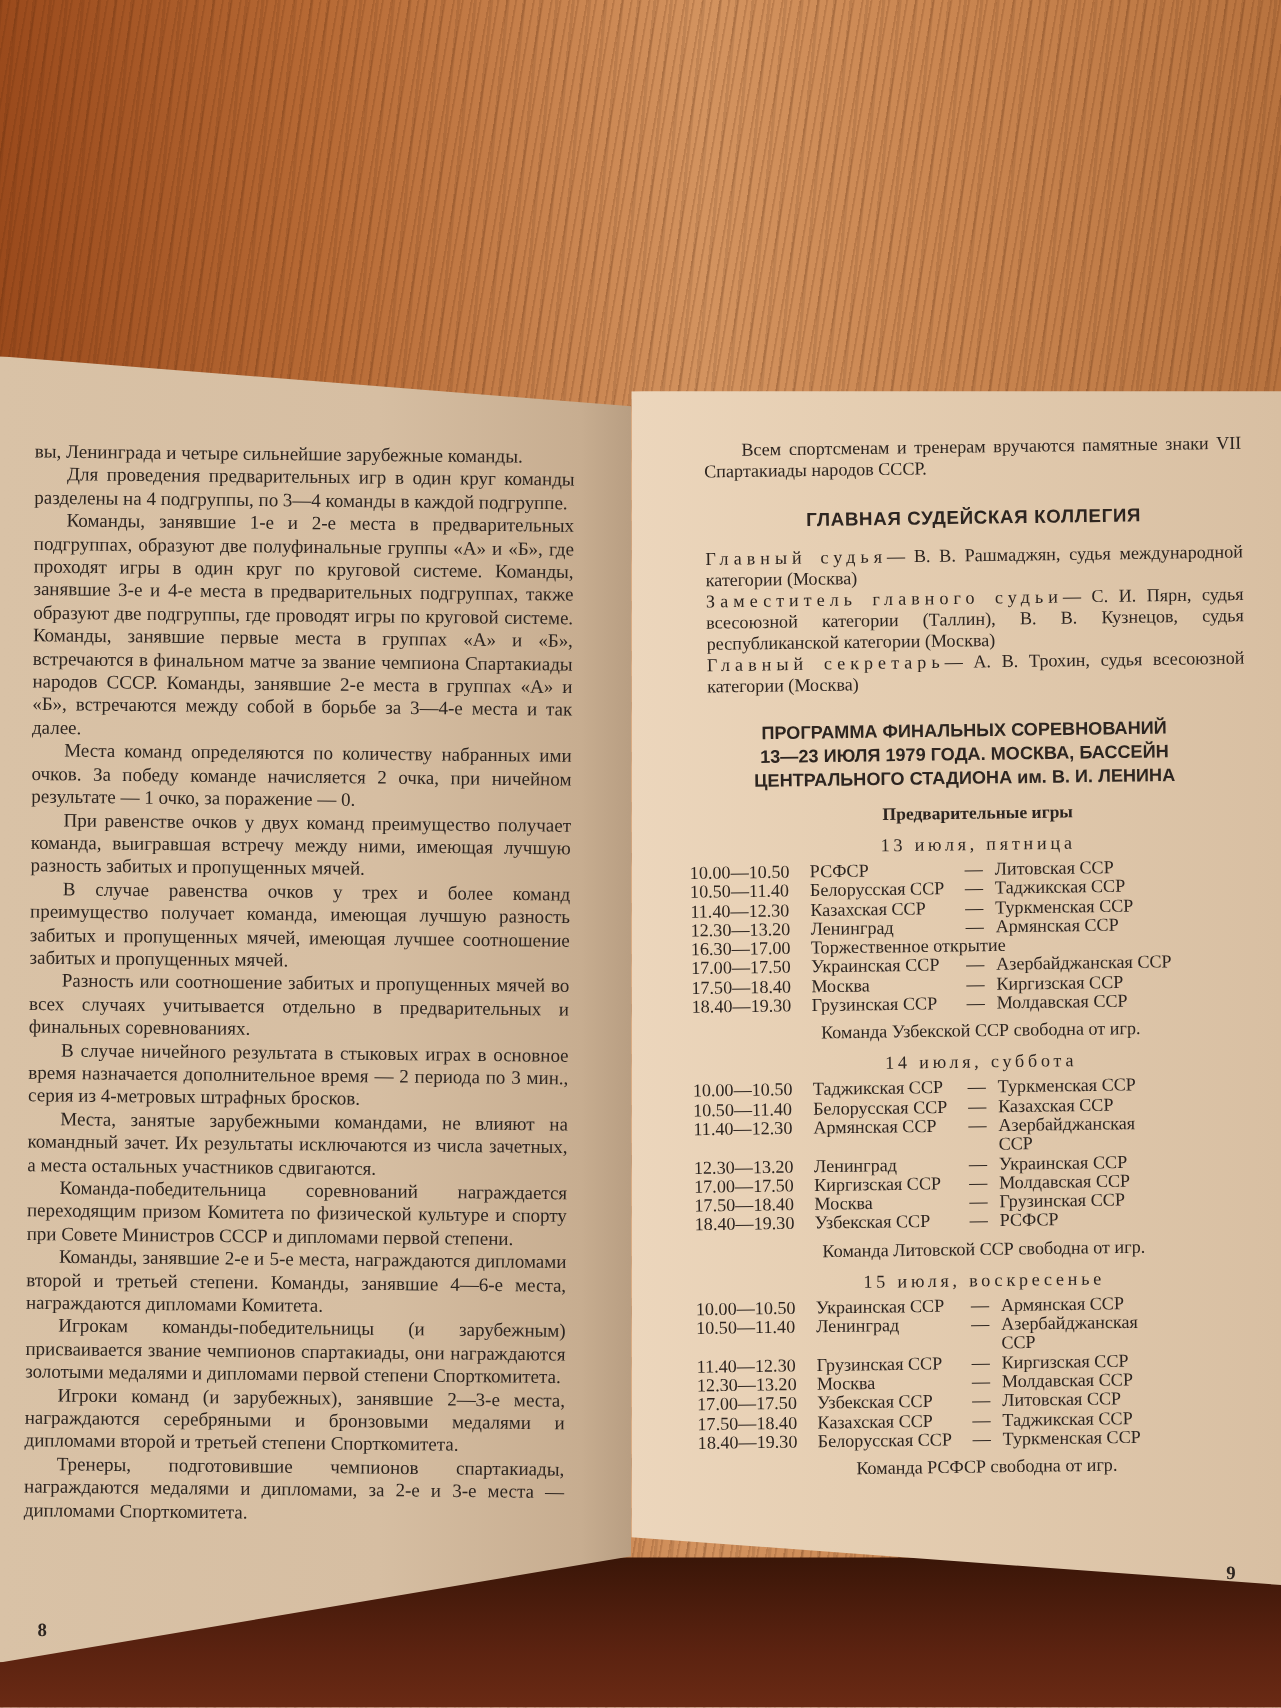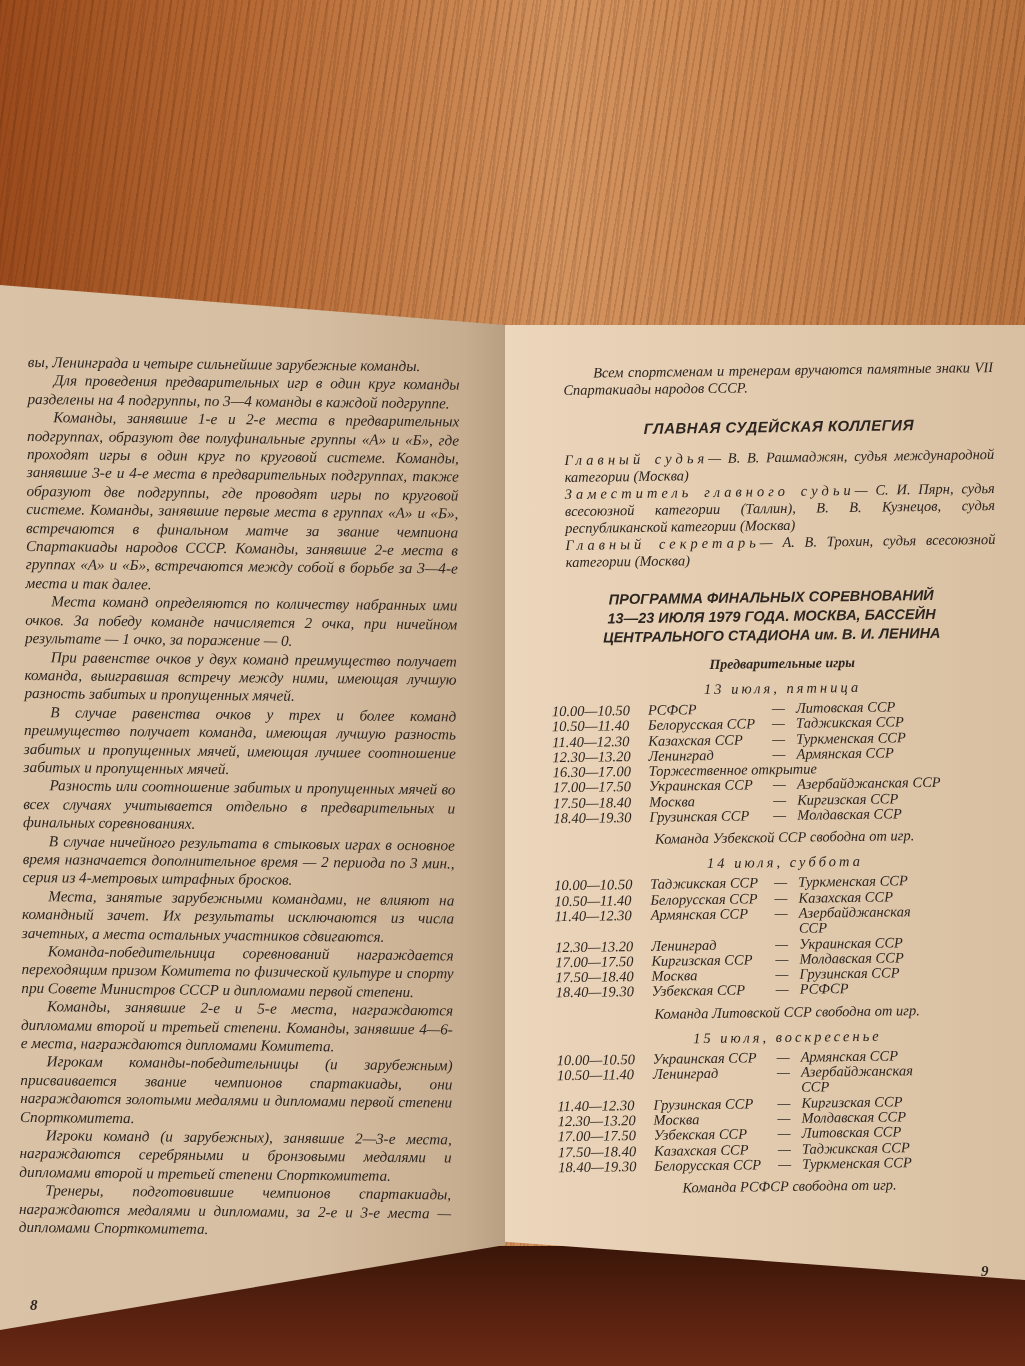--- a/index.html
+++ b/index.html
@@ -9,29 +9,29 @@
       repeating-linear-gradient(100deg, rgba(90,40,10,0.18) 0px, rgba(90,40,10,0.18) 1px, transparent 2px, transparent 7px),
       repeating-linear-gradient(96deg, rgba(60,25,5,0.12) 0px, rgba(60,25,5,0.12) 2px, transparent 3px, transparent 13px),
       linear-gradient(90deg, #9a4a1c 0%, #b76a35 25%, #d3935f 55%, #c98550 75%, #b8733f 100%);
     font-family: "Liberation Serif", "DejaVu Serif", serif;
   }
   .table-bottom {
     position:absolute; left:0; right:0; bottom:0; height:120px;
     background: linear-gradient(180deg, #3a1608 0%, #5a2210 60%, #6a2a14 100%);
   }
   .page {
-    position:absolute; color:#2d2520;font-style:italic;
+    position:absolute; color:#2d2520;
   }
   .page-left {
     left:0; top:285px; width:505px; height:1045px;
     background: linear-gradient(90deg, #d9c2a6 0%, #d6bea2 60%, #c7ad90 92%, #b89e82 100%);
     clip-path: polygon(0 0, 100% 40px, 100% 960px, 0 1045px);
   }
   .page-right {
-    left:505px; top:325px; width:520px; height:955px;
+    left:505px; top:313px; width:520px; height:955px;
     background: linear-gradient(90deg, #ecd6bc 0%, #e6cfb3 30%, #d8bfa2 100%);
     clip-path: polygon(0 0, 100% -10px, 100% 100%, 0 96%);
   }
   .text-left {
     position:absolute; left:28px; top:68px; width:432px;
     font-size:15.2px; line-height:18.4px; text-align:justify;
     transform: rotate(0.6deg); transform-origin: top left;
   }
   .text-left p { margin:0; text-indent:26px; }
   .text-left p.first { text-indent:0; }

